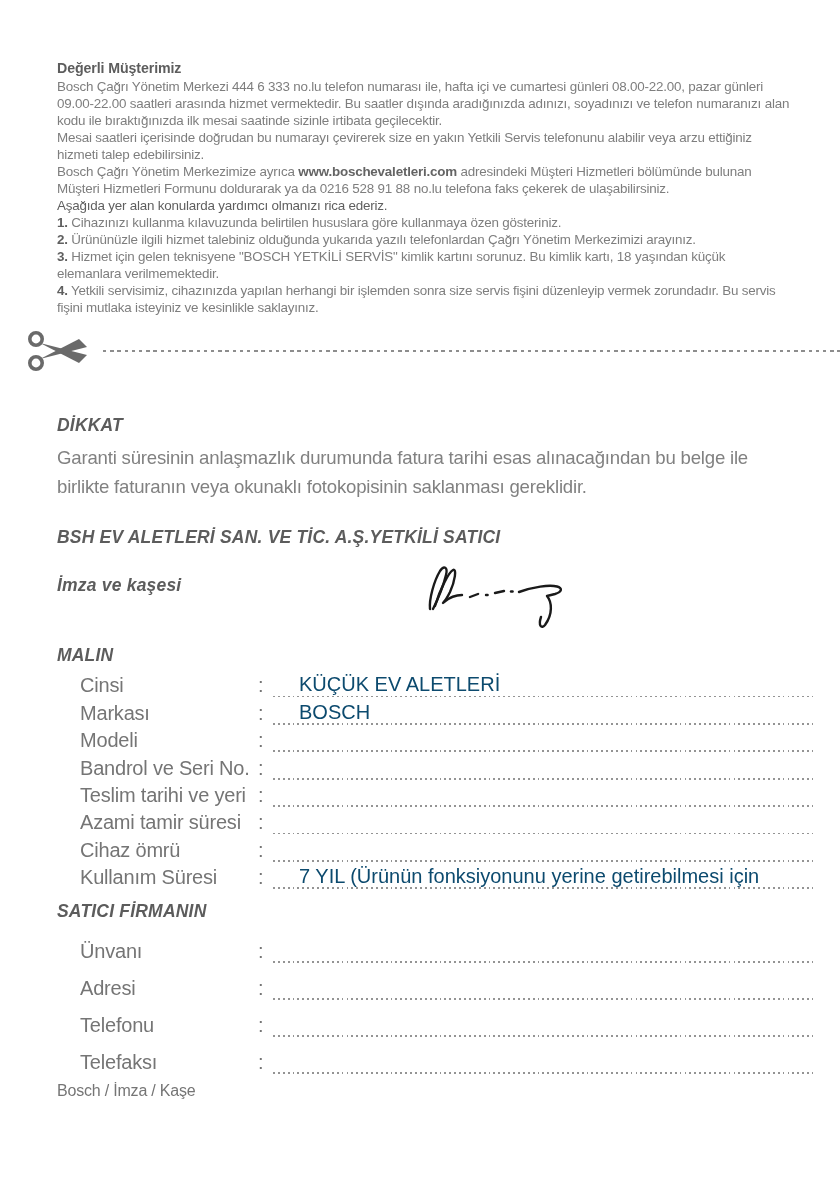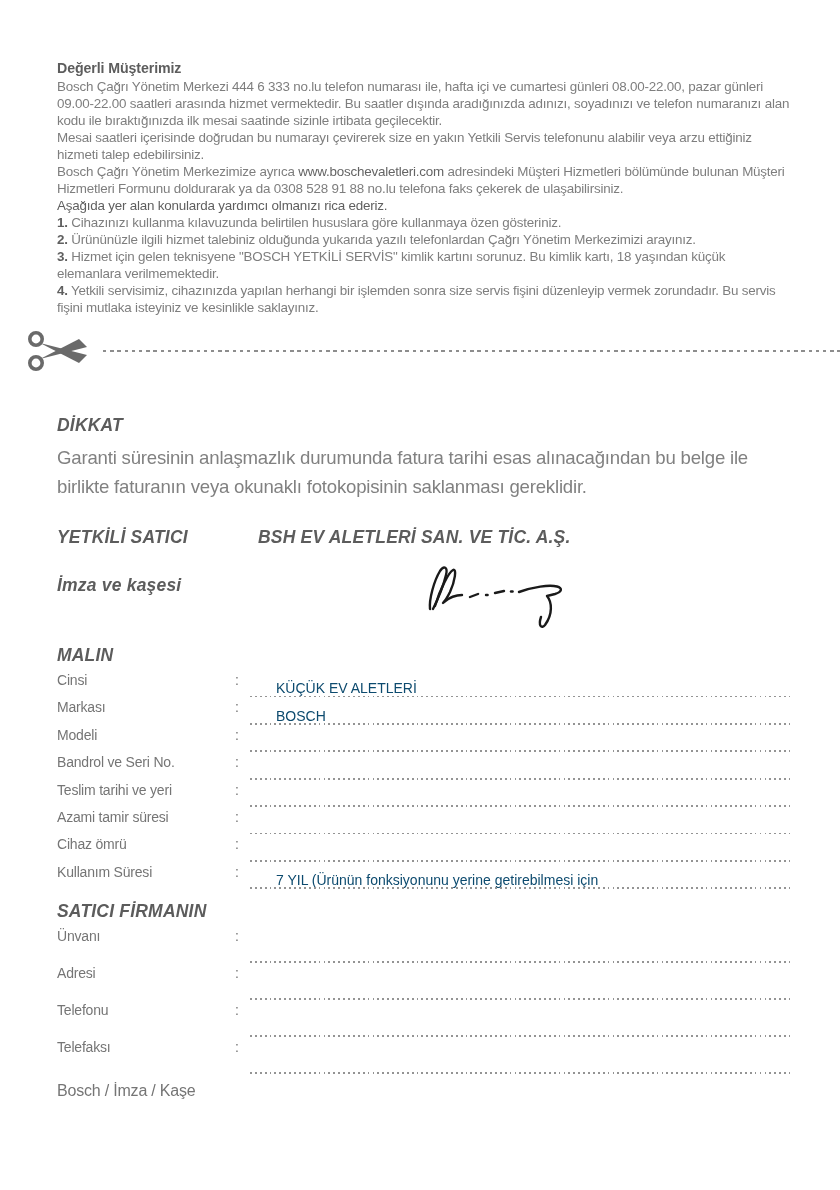--- a/index.html
+++ b/index.html
@@ -8,21 +8,21 @@
     width:840px; height:1190px;
     font-family:"Liberation Sans", sans-serif;
     color:#7e7e7e;
     overflow:hidden;
   }
   .doc { position:relative; width:840px; height:1190px; padding:60px 50px 0 57px; }
 
   
   .intro { font-size:13.4px; line-height:17px; letter-spacing:-0.2px; color:#7e7e7e; max-width:736px; }
   .intro-heading { font-size:14.2px; font-weight:bold; color:#5d5d5d; letter-spacing:-0.1px; margin-bottom:1px; }
-  .intro b, .intro .bold { font-weight:normal; color:#646464; }
+  .intro b, .intro .bold { font-weight:bold; color:#646464; }
   .intro-request { font-weight:normal; color:#5f5f5f; }
   .num { font-weight:bold; color:#5f5f5f; }
 
   
   .cutrow { display:flex; align-items:center; margin:10px -50px 0 -30px; height:50px; }
   .cutrow .scissors { flex:0 0 auto; margin-right:10px; }
   .cutrule { flex:1 1 auto; height:2.2px;
     background:repeating-linear-gradient(90deg,#8d8d8d 0 3.4px, transparent 3.4px 7.2px); }
 
   
@@ -33,40 +33,40 @@
 
   
   .dealer-row { display:flex; margin-top:26px; }
   .dealer-row .dl { width:201px; }
   .imza-row { position:relative; margin-top:27px; height:60px; }
   .signature { position:absolute; left:366px; top:-16px; }
 
   
   .sec-heading { margin-top:10px; margin-bottom:6px; }
   .fields { }
-  .frow { display:flex; height:27.4px; font-size:14px; color:#757575; }
+  .frow { display:flex; align-items:flex-end; height:27.4px; font-size:20px; color:#757575;margin-left:23px; }
   .frow.tall { height:37px; }
   .flabel { flex:0 0 178px; padding-bottom:2px; letter-spacing:-0.2px; white-space:nowrap; }
   .fcolon { flex:0 0 15px; padding-bottom:2px; }
   .fline { flex:0 0 540px; position:relative; height:100%; }
   .fline::after { content:""; position:absolute; left:0; right:0; bottom:2px; height:1.8px;
     background:repeating-linear-gradient(90deg,#949494 0 1.8px, transparent 1.8px 4.9px); }
   .fvalue { position:absolute; left:26px; bottom:3px; white-space:nowrap; color:#0c4a6e; }
   .footer-label { margin-top:6px; font-size:16px; color:#757575; letter-spacing:-0.2px; }
 </style>
 </head>
 <body>
 
 <div class="doc">
 
   <div class="intro">
     <div class="intro-heading">Değerli Müşterimiz</div>
     <div>Bosch Çağrı Yönetim Merkezi 444 6 333 no.lu telefon numarası ile, hafta içi ve cumartesi günleri 08.00-22.00, pazar günleri 09.00-22.00 saatleri arasında hizmet vermektedir. Bu saatler dışında aradığınızda adınızı, soyadınızı ve telefon numaranızı alan kodu ile bıraktığınızda ilk mesai saatinde sizinle irtibata geçilecektir.</div>
     <div>Mesai saatleri içerisinde doğrudan bu numarayı çevirerek size en yakın Yetkili Servis telefonunu alabilir veya arzu ettiğiniz hizmeti talep edebilirsiniz.</div>
-    <div><span>Bosch Çağrı Yönetim Merkezimize ayrıca </span><span class="bold">www.boschevaletleri.com</span><span> adresindeki Müşteri Hizmetleri bölümünde bulunan Müşteri Hizmetleri Formunu doldurarak ya da 0308 528 91 88 no.lu telefona faks çekerek de ulaşabilirsiniz.</span></div>
+    <div><span>Bosch Çağrı Yönetim Merkezimize ayrıca </span><span class="bold">www.boschevaletleri.com</span><span> adresindeki Müşteri Hizmetleri bölümünde bulunan Müşteri Hizmetleri Formunu doldurarak ya da 0216 528 91 88 no.lu telefona faks çekerek de ulaşabilirsiniz.</span></div>
     <div class="intro-request">Aşağıda yer alan konularda yardımcı olmanızı rica ederiz.</div>
     <div><span class="num">1.</span><span> Cihazınızı kullanma kılavuzunda belirtilen hususlara göre kullanmaya özen gösteriniz.</span></div>
     <div><span class="num">2.</span><span> Ürününüzle ilgili hizmet talebiniz olduğunda yukarıda yazılı telefonlardan Çağrı Yönetim Merkezimizi arayınız.</span></div>
     <div><span class="num">3.</span><span> Hizmet için gelen teknisyene "BOSCH YETKİLİ SERVİS" kimlik kartını sorunuz. Bu kimlik kartı, 18 yaşından küçük elemanlara verilmemektedir.</span></div>
     <div><span class="num">4.</span><span> Yetkili servisimiz, cihazınızda yapılan herhangi bir işlemden sonra size servis fişini düzenleyip vermek zorundadır. Bu servis fişini mutlaka isteyiniz ve kesinlikle saklayınız.</span></div>
   </div>
 
   <div class="cutrow">
     <svg class="scissors" width="66" height="50" viewBox="0 0 66 50">
       <circle cx="9" cy="13" r="6.2" fill="none" stroke="#6a6a6a" stroke-width="3.6"></circle>
@@ -76,22 +76,22 @@
     </svg>
     <div class="cutrule"></div>
   </div>
 
   <div class="attention">
     <div class="h-italic">DİKKAT</div>
     <div class="attention-body">Garanti süresinin anlaşmazlık durumunda fatura tarihi esas alınacağından bu belge ile birlikte faturanın veya okunaklı fotokopisinin saklanması gereklidir.</div>
   </div>
 
   <div class="dealer-row">
+    <span class="h-italic">BSH EV ALETLERİ SAN. VE TİC. A.Ş.</span>
     <span class="h-italic dl">YETKİLİ SATICI</span>
-    <span class="h-italic">BSH EV ALETLERİ SAN. VE TİC. A.Ş.</span>
   </div>
   <div class="imza-row">
     <span class="h-italic">İmza ve kaşesi</span>
     <svg class="signature" width="168" height="84" viewBox="0 0 168 84">
       <g fill="none" stroke="#1a1a1a" stroke-width="2.4" stroke-linecap="round" stroke-linejoin="round">
         <path d="M7 50 C6 40 11 22 17 12 C21 6 25 8 23 16 C20 28 13 44 10 50"></path>
         <path d="M12 47 C17 30 26 13 30 11 C34 9 32 22 27 33 C24 39 21 43 20 44"></path>
         <path d="M21 43 C27 38 34 36 39 36"></path>
         <path d="M47 38 L55 35"></path>
         <path d="M63 36 l1.6 0"></path>

